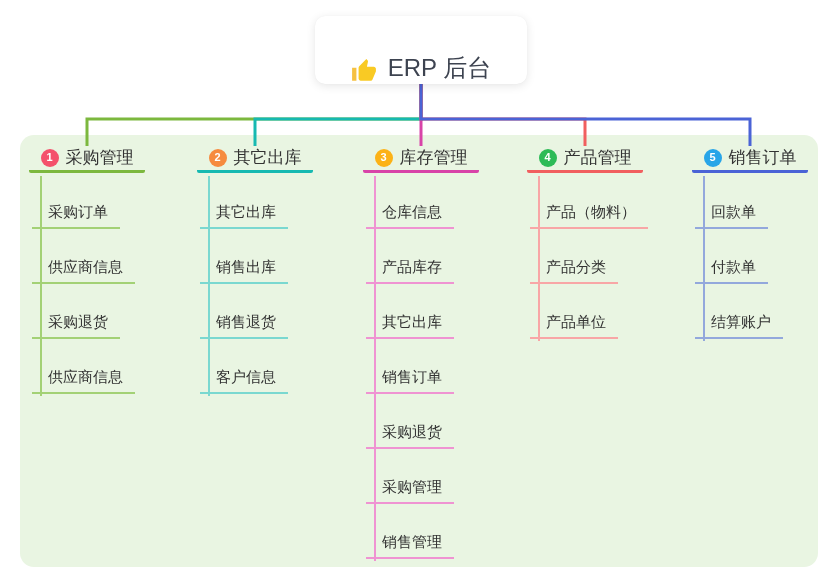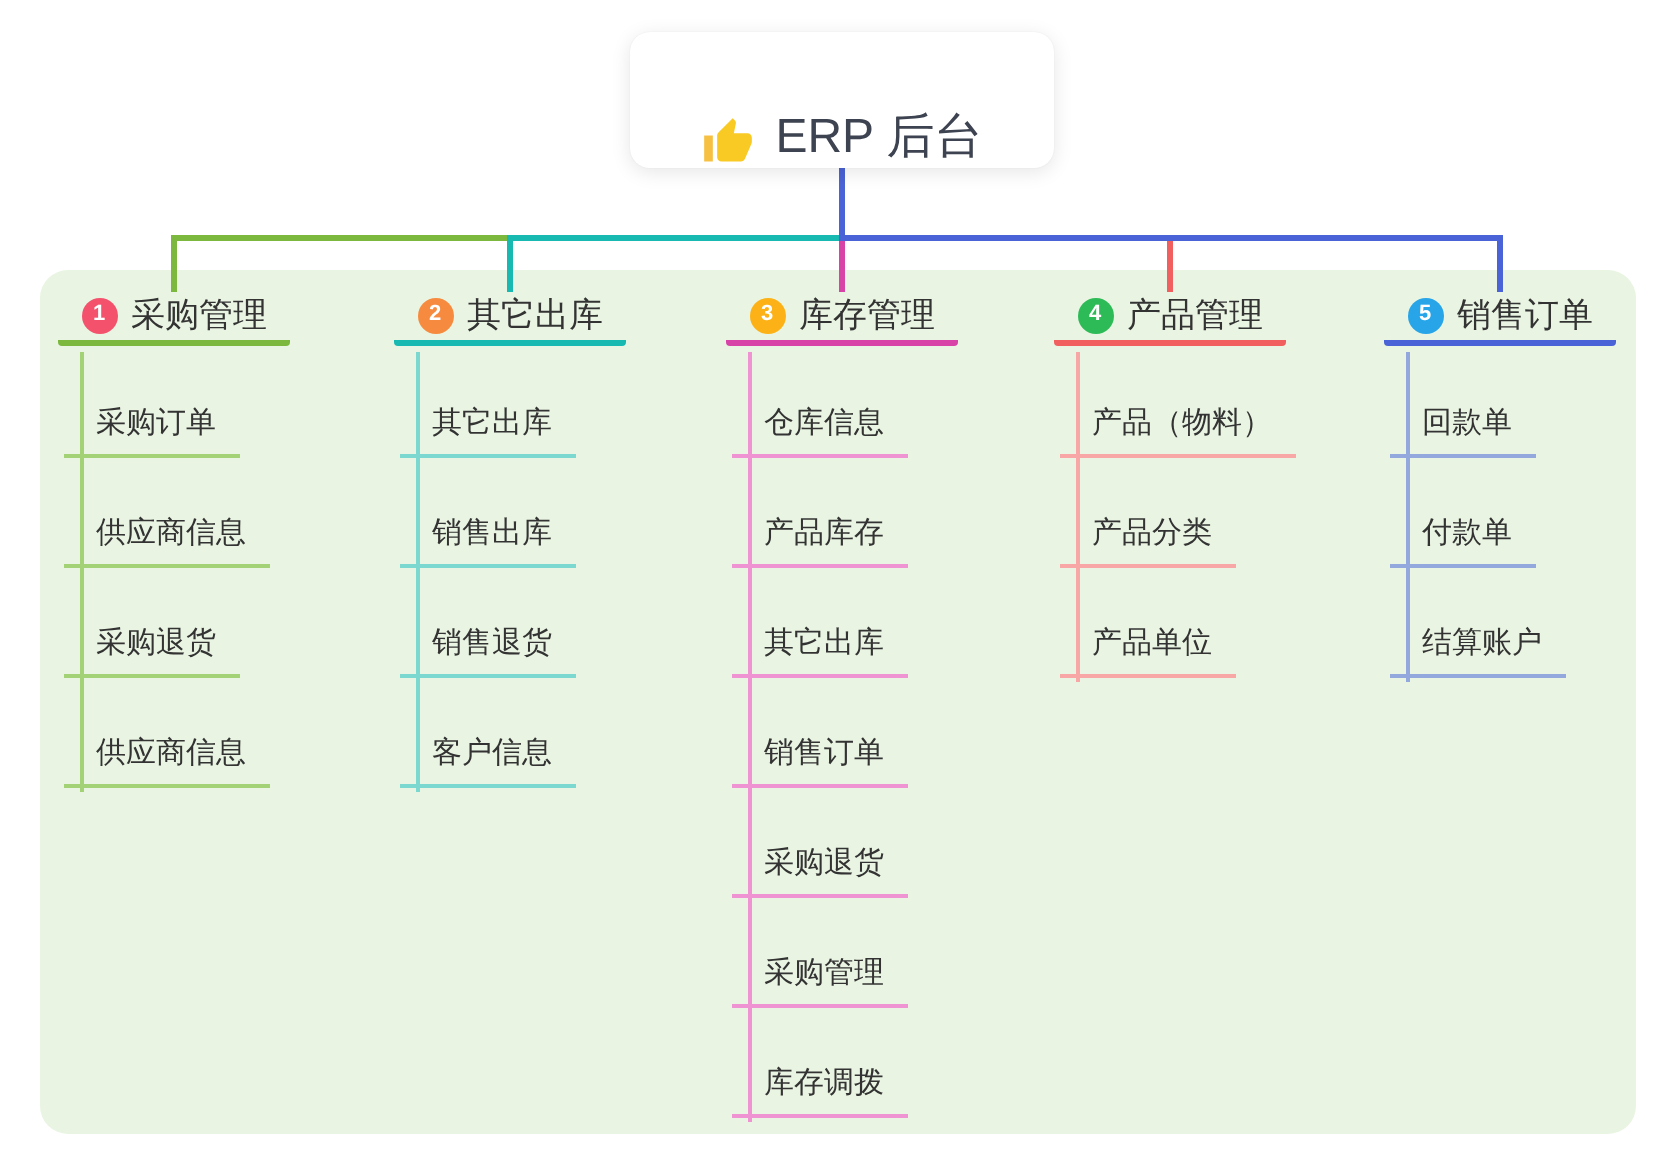--- a/index.html
+++ b/index.html
@@ -116,21 +116,21 @@
     <span class="badge">3</span>
     <span>库存管理</span>
   </div>
   <div class="vline"></div>
   <div class="child r0">仓库信息</div>
   <div class="child r1">产品库存</div>
   <div class="child r2">其它出库</div>
   <div class="child r3">销售订单</div>
   <div class="child r4">采购退货</div>
   <div class="child r5">采购管理</div>
-  <div class="child r6">库存调拨</div>
+  <div class="child r6">销售管理</div>
 </div>
 
 <div class="branch b4">
   <div class="heading">
     <span class="badge">4</span>
     <span>产品管理</span>
   </div>
   <div class="vline"></div>
   <div class="child r0">产品（物料）</div>
   <div class="child r1">产品分类</div>

